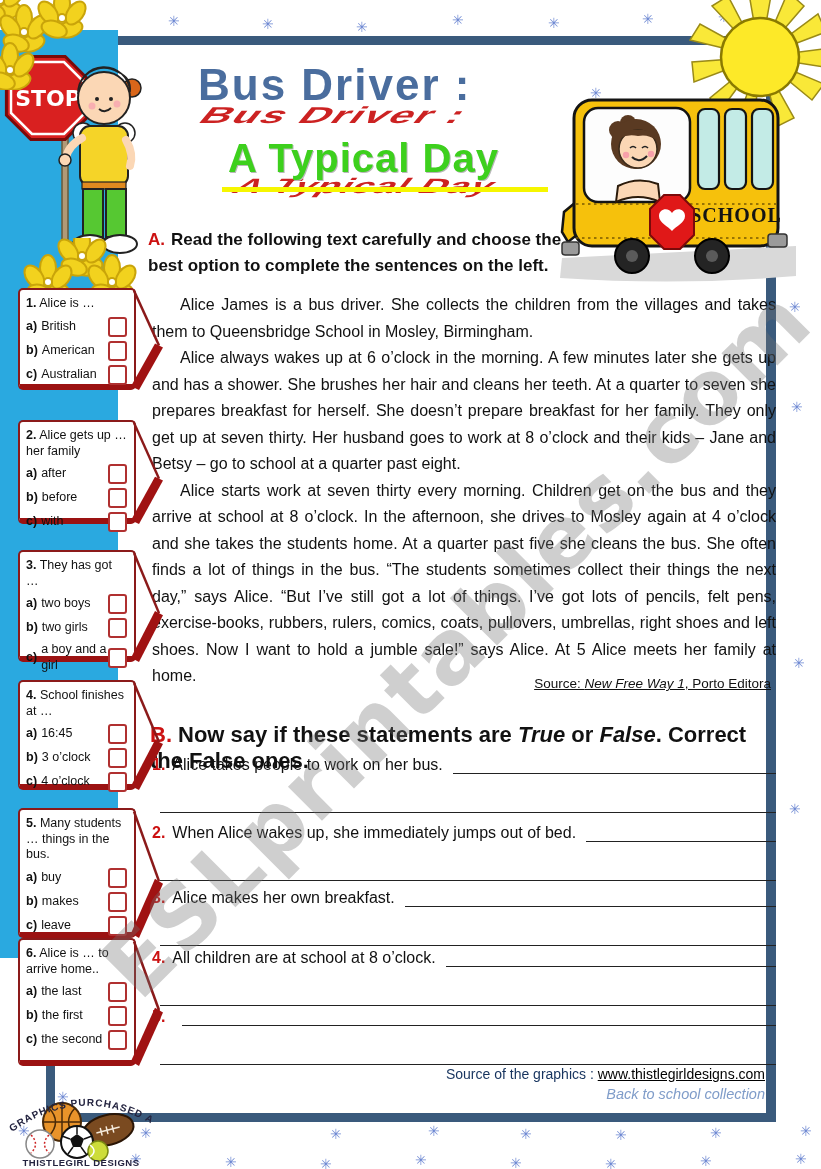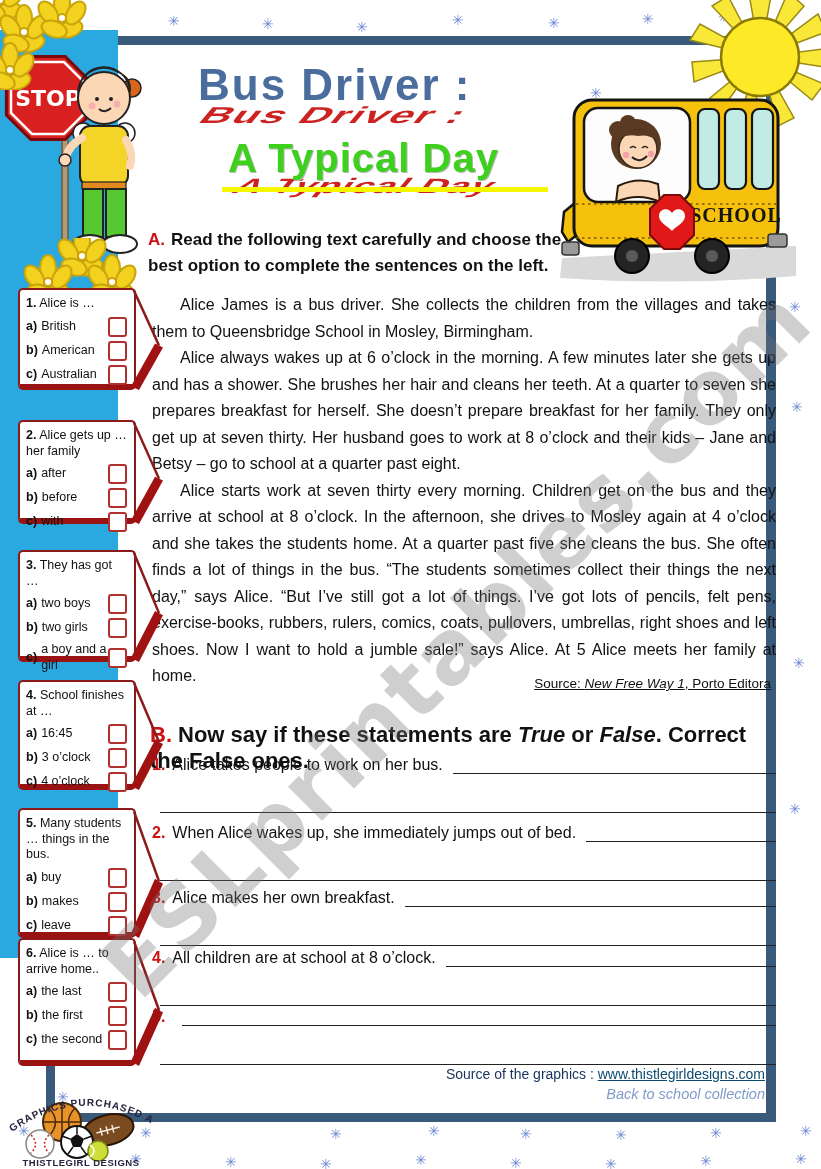--- a/index.html
+++ b/index.html
@@ -46,21 +46,21 @@
         z-index:10;font-size:12.5px;line-height:1.25;box-sizing:border-box;overflow:visible;}
   .qtext{margin-bottom:5px;}
   .qtext b{font-weight:bold;}
   .opt{display:flex;align-items:center;margin:4px 0;}
   .olab{font-weight:bold;margin-right:4px;}
   .otext{flex:1;}
   .cbx{width:15px;height:16px;border:2px solid #b03030;border-radius:3px;background:#fff;flex-shrink:0;}
   .qarrow{position:absolute;right:-28px;top:-2px;width:28px;height:calc(100% + 8px);overflow:visible;}
   
   .footer{position:absolute;right:56px;top:1066px;text-align:right;font-size:14px;color:#16335e;z-index:4;}
-  .footer .link{color:#0c4a6e;text-decoration:underline;cursor:pointer;}
+  .footer .link{color:#000000;text-decoration:underline;cursor:pointer;}
   .footer .collection{color:#7f9cc9;font-style:italic;font-size:14.5px;margin-top:4px;}
   
   .watermark{position:absolute;left:118px;top:930px;font-size:88px;font-weight:bold;
              font-family:"DejaVu Sans",sans-serif;color:rgba(115,115,115,.34);
              transform:rotate(-45deg);transform-origin:0 50%;white-space:nowrap;z-index:40;
              pointer-events:none;letter-spacing:2px;}
   .clip{position:absolute;}
 </style>
 </head>
 <body>

